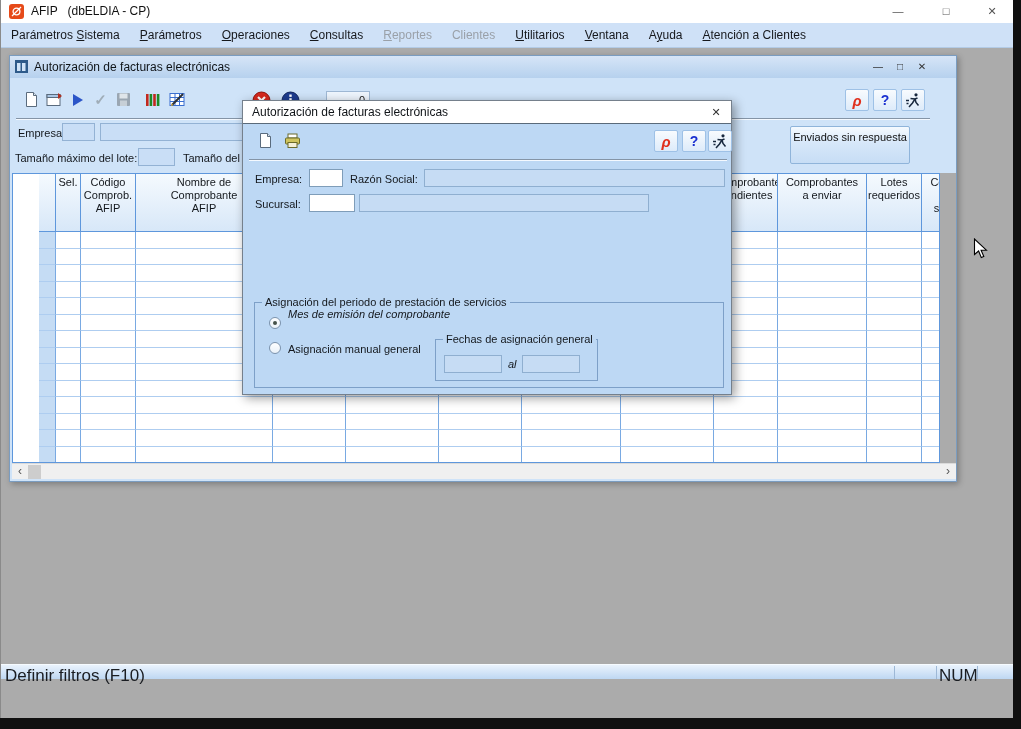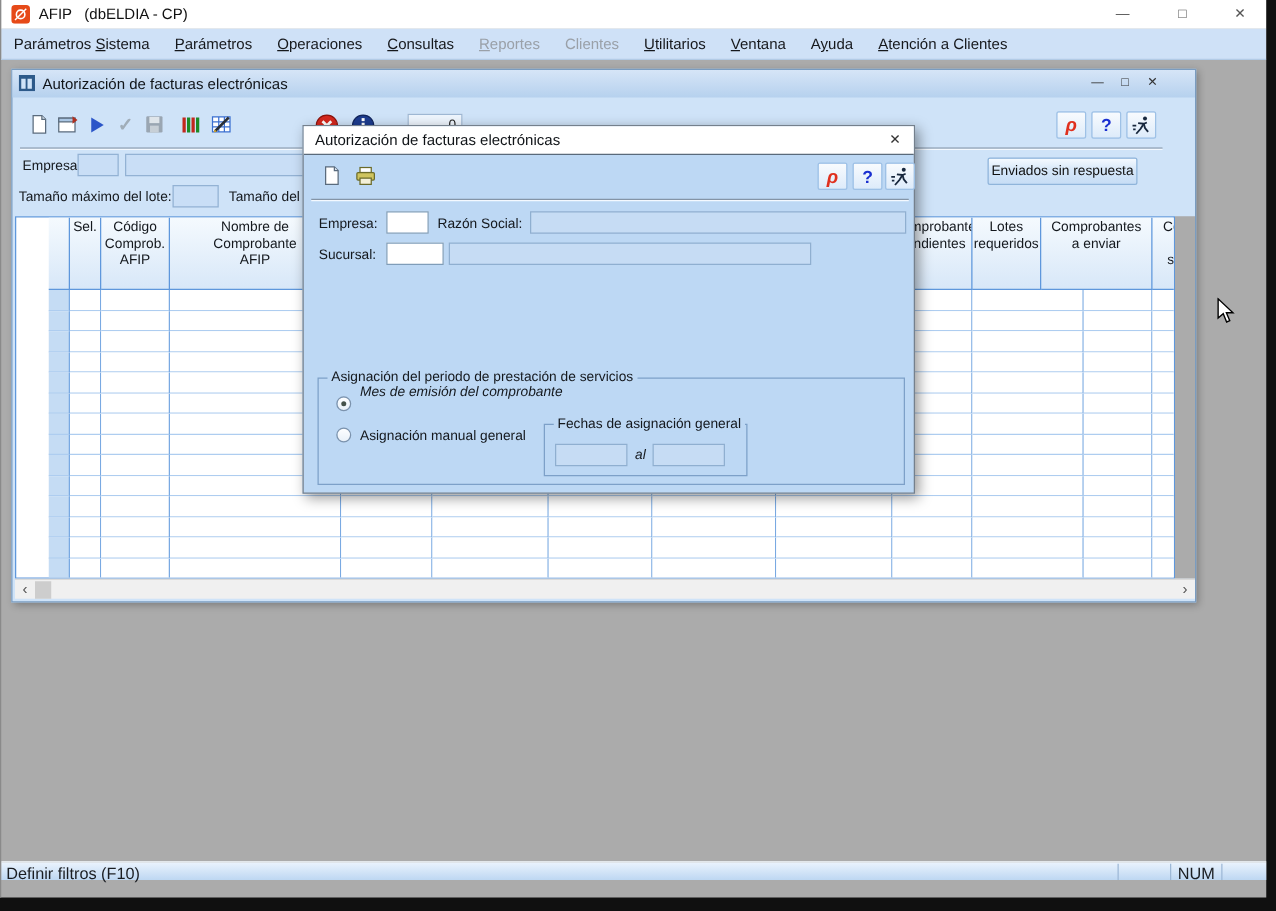--- a/index.html
+++ b/index.html
@@ -81,23 +81,23 @@
   .groupbox > .gb-title { position:absolute; top:-7px; left:7px; background:#bdd8f4;
                           padding:0 3px; font-size:11px; color:#14181d; white-space:pre; }
   .radio { position:absolute; width:12px; height:12px; border:1px solid #7c93ad; border-radius:50%;
            background:linear-gradient(#fdfeff,#e9f1f9); }
   .radio.sel::after { content:""; position:absolute; left:3px; top:3px; width:4px; height:4px;
                       border-radius:50%; background:#45524a; }
   .val-box { background:#c6dcf4; border:1px solid #8fafd0; font-size:11px; color:#14181d;
              text-align:right; padding:1px 5px 0 0; position:absolute; }
 
   
-  .statusbar { position:absolute; left:0; top:689px; width:1013px; height:15px;
+  .statusbar { position:absolute; left:0; top:664px; width:1013px; height:15px;
                background:linear-gradient(#eaf3fd,#bed7f2); border-top:1px solid #f6fbff;
-               font-size:13px; color:#1a1d22;text-decoration:underline; }
+               font-size:17px; color:#1a1d22;text-decoration:underline; }
   .sb-text { position:absolute; left:4px; top:1px; }
   .sb-sep { position:absolute; top:1px; width:1px; height:13px; background:#9db8d6; }
   .sb-num { position:absolute; left:938px; top:1px; width:36px; text-align:center; }
 
   .cursor { position:absolute; left:973px; top:238px; z-index:40; }
   svg { display:block; }
 </style>
 </head>
 <body>
 
@@ -245,43 +245,43 @@
     <div class="sep-line" style="left:6px; top:62px; width:914px;"></div>
 
     <span class="lbl" style="left:8px; top:71px;">Empresa:</span>
     <div class="box-dis" style="left:52px; top:67px; width:33px; height:18px;"></div>
     <div class="box-dis" style="left:90px; top:67px; width:300px; height:18px;"></div>
 
     <span class="lbl" style="left:5px; top:96px;">Tamaño máximo del lote:</span>
     <div class="box-dis" style="left:128px; top:92px; width:37px; height:18px;"></div>
     <span class="lbl" style="left:173px; top:96px;">Tamaño del lote:</span>
 
-    <div class="push-btn" style="left:780px; top:70px; width:120px; height:22px; padding-top:4px;">Enviados sin respuesta</div>
+    <div class="push-btn" style="left:780px; top:70px; width:120px; height:38px; padding-top:4px;">Enviados sin respuesta</div>
 
     <div class="grid">
       <div class="grid-head">
           <div class="gh-cell" style="width: 17px;"></div>
           <div class="gh-cell" style="width: 25px;">Sel.</div>
           <div class="gh-cell" style="width: 55px;">Código
 Comprob.
 AFIP</div>
           <div class="gh-cell" style="width: 137px;">Nombre de
 Comprobante
 AFIP</div>
           <div class="gh-cell" style="width: 73px;"></div>
           <div class="gh-cell" style="width: 93px;"></div>
           <div class="gh-cell" style="width: 83px;"></div>
           <div class="gh-cell" style="width: 99px;"></div>
           <div class="gh-cell" style="width: 93px;"></div>
           <div class="gh-cell" style="width: 64px;">Comprobantes
 pendientes</div>
+          <div class="gh-cell" style="width: 89px;">Comprobantes
+a enviar</div>
           <div class="gh-cell" style="width: 55px;">Lotes
 requeridos</div>
-          <div class="gh-cell" style="width: 89px;">Comprobantes
-a enviar</div>
           <div class="gh-cell" style="width: 90px;">Comprobantes
 enviados
 sin respuesta</div>
         </div>
       <div class="grid-body">
           <div class="g-row">
             <div class="g-cell rowhdr" style="width: 17px;"></div>
             <div class="g-cell" style="width: 25px;"></div>
             <div class="g-cell" style="width: 55px;"></div>
             <div class="g-cell" style="width: 137px;"></div>

